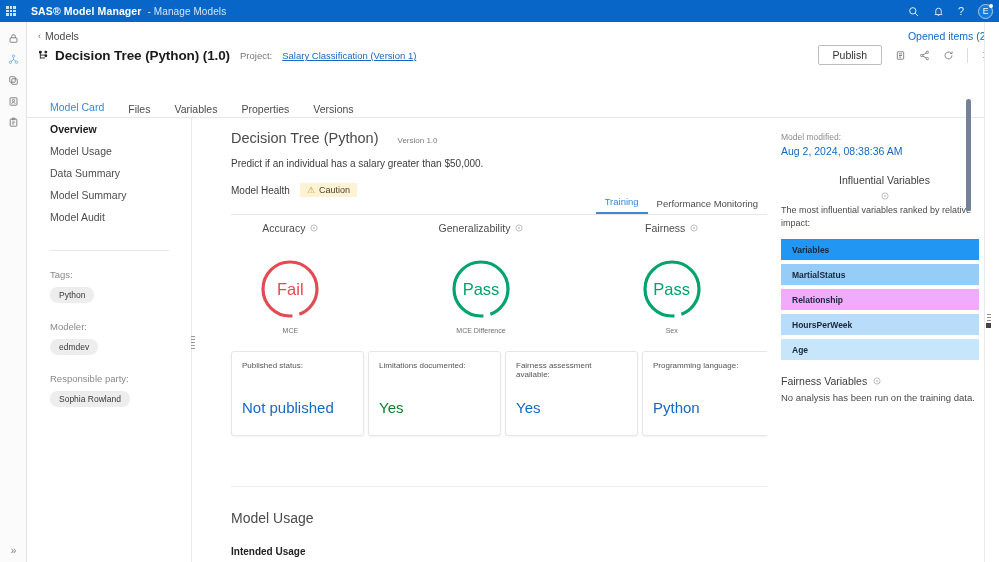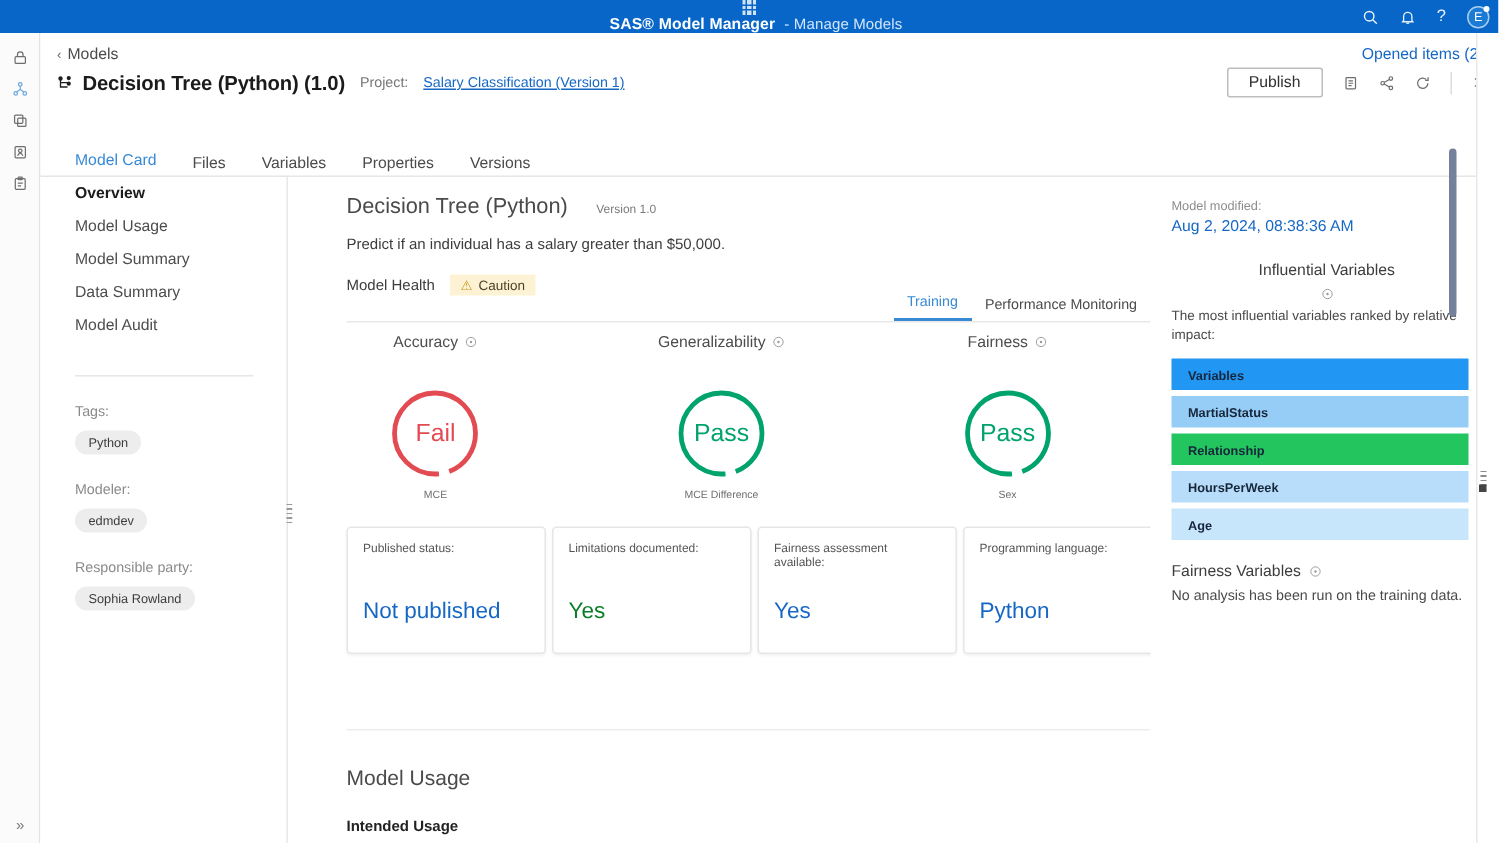--- a/index.html
+++ b/index.html
@@ -8,21 +8,21 @@
     font-family: "Liberation Sans", sans-serif;
     background: #ffffff;
     overflow: hidden;
     color: #333;
   }
   .app { position: relative; width: 999px; height: 562px; }
 
   
   .topbar {
     position: absolute; left: 0; top: 0; width: 999px; height: 22px;
-    background: #0766c7; display: flex; align-items: center; flex-direction: column;
+    background: #0766c7; display: flex; align-items: center;
   }
   .waffle {
     width: 22px; height: 22px; display: flex; align-items: center; justify-content: center;
     cursor: pointer;
   }
   .waffle-grid {
     display: grid; grid-template-columns: repeat(3, 2.4px); grid-template-rows: repeat(3, 2.4px);
     gap: 1.3px;
   }
   .waffle-grid i { background: #cfe3f7; display: block; width: 2.4px; height: 2.4px; }
@@ -344,22 +344,22 @@
       <div class="tab">Files</div>
       <div class="tab">Variables</div>
       <div class="tab">Properties</div>
       <div class="tab">Versions</div>
     </div>
     <div class="tab-underline"></div>
 
     <div class="leftnav">
       <div class="nav-item active">Overview</div>
       <div class="nav-item">Model Usage</div>
+      <div class="nav-item">Data Summary</div>
       <div class="nav-item">Model Summary</div>
-      <div class="nav-item">Data Summary</div>
       <div class="nav-item">Model Audit</div>
       <div class="nav-sep"></div>
       <div class="meta-label">Tags:</div>
       <div class="chip">Python</div>
       <div class="meta-label">Modeler:</div>
       <div class="chip">edmdev</div>
       <div class="meta-label">Responsible party:</div>
       <div class="chip">Sophia Rowland</div>
     </div>
     <div class="splitter-left">
@@ -481,21 +481,21 @@
             <circle cx="8" cy="8" r="6.2"></circle>
               <circle cx="8" cy="8" r="1.6" fill="currentColor" stroke="none"></circle>
           </svg>
         </span>
       </div>
       <div class="rp-desc">The most influential variables ranked by relative impact:</div>
 
       <div class="varlist">
         <div class="varbar" style="background:#2196f3;">Variables</div>
         <div class="varbar" style="background:#96cdf7;">MartialStatus</div>
-        <div class="varbar" style="background:#22c55e;">Relationship</div>
+        <div class="varbar" style="background:#f0abfc;">Relationship</div>
         <div class="varbar" style="background:#b7ddfa;">HoursPerWeek</div>
         <div class="varbar" style="background:#c7e5fb;">Age</div>
       </div>
 
       <div class="fair-head">
         <span>Fairness Variables</span>
         <span class="info-ic">
           <svg width="8" height="8" viewBox="0 0 16 16" fill="none" stroke="currentColor" stroke-width="1.3">
             <circle cx="8" cy="8" r="6.2"></circle>
               <circle cx="8" cy="8" r="1.6" fill="currentColor" stroke="none"></circle>

